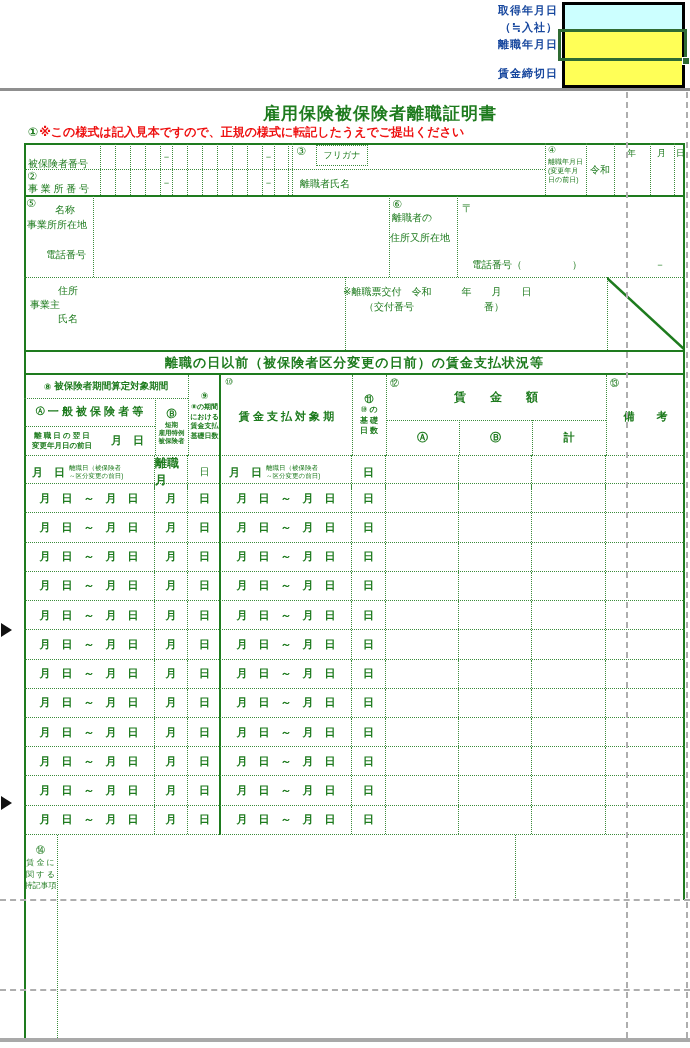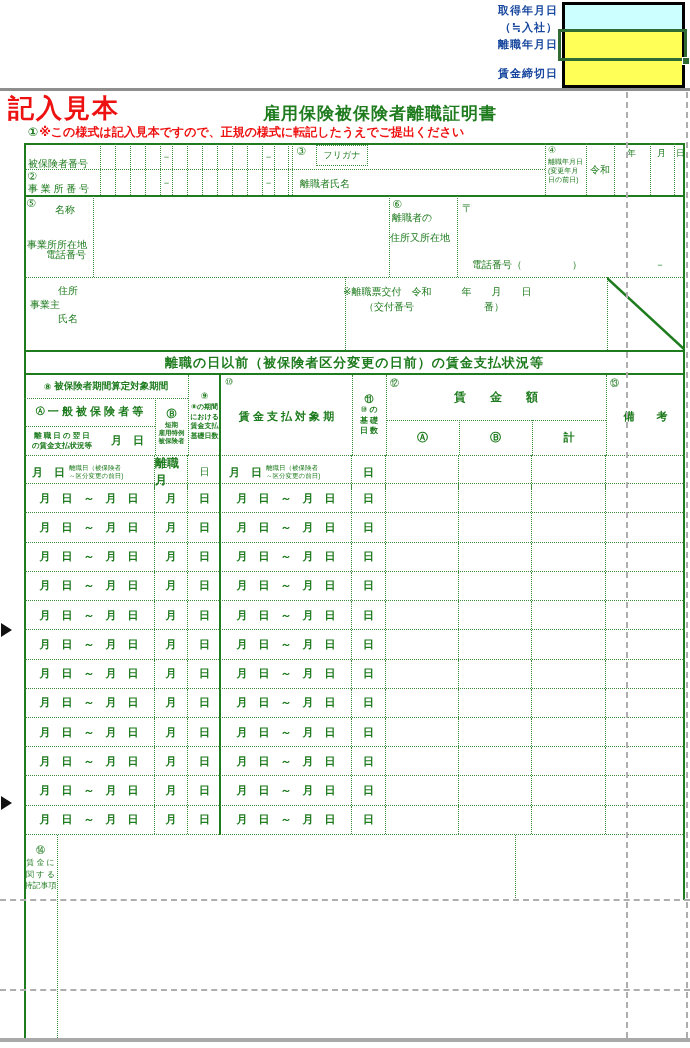--- a/index.html
+++ b/index.html
@@ -78,21 +78,20 @@
     <div class="legsep"></div>
     <div class="legcell" style="background: rgb(255, 255, 87);"></div>
     <div class="legsep"></div>
     <div class="legcell" style="background: rgb(255, 255, 87);"></div>
   </div>
   <div class="selbox"></div>
   <div class="selhandle"></div>
 
   <div class="graybar"></div>
 
-  <div class="stamp">記入見本</div>
   <div class="doctitle">雇用保険被保険者離職証明書</div>
   <div class="rednote"><span class="num">①</span><span>※この様式は記入見本ですので、正規の様式に転記したうえでご提出ください</span></div>
 
   <div class="hsol" style="left:24px;top:143px;width:661px"></div>
   <div class="vsol" style="left:24px;top:143px;height:895px"></div>
   <div class="vsol" style="left:683px;top:143px;height:757px"></div>
   <div class="hsol" style="left:24px;top:195px;width:661px"></div>
 
   <div class="lab" style="left:28px;top:157px">被保険者番号</div>
   <div class="lab11" style="left:27px;top:170px">②</div>
@@ -145,21 +144,21 @@
   <div class="vdot" style="left:674px;top:143px;height:52px"></div>
 
   <div class="tiny" style="left:548px;top:145px;width:37px"><span class="circ">④</span><br><span>離職年月日(変更年月日の前日)</span></div>
   <div class="lab" style="left:590px;top:163px">令和</div>
   <div class="lab" style="left:627px;top:147px;font-size:9px">年</div>
   <div class="lab" style="left:657px;top:147px;font-size:9px">月</div>
   <div class="lab" style="left:676px;top:147px;font-size:9px">日</div>
 
   <div class="lab11" style="left:26px;top:197px">⑤</div>
   <div class="lab" style="left:55px;top:203px">名称</div>
-  <div class="lab" style="left:27px;top:238px">事業所所在地</div>
+  <div class="lab" style="left:27px;top:218px">事業所所在地</div>
   <div class="lab" style="left:46px;top:248px">電話番号</div>
   <div class="vdot" style="left:93px;top:196px;height:81px"></div>
   <div class="abs" style="left:94px;top:196px;width:295px;height:81px"></div>
 
   <div class="vdot" style="left:389px;top:196px;height:81px"></div>
   <div class="lab11" style="left:392px;top:198px">⑥</div>
   <div class="lab" style="left:392px;top:211px">離職者の</div>
   <div class="lab" style="left:390px;top:231px">住所又所在地</div>
   <div class="vdot" style="left:457px;top:196px;height:81px"></div>
   <div class="lab11" style="left:462px;top:201px">〒</div>
@@ -180,21 +179,21 @@
   <svg class="diag" width="78" height="72">
       <line x1="0" y1="0" x2="78" y2="72" stroke="#1e7b1e" stroke-width="2.5"></line>
     </svg>
 
   <div class="sectitle">離職の日以前（被保険者区分変更の日前）の賃金支払状況等</div>
 
   <div class="hcell" style="left:24px;top:375px;width:164px;height:23px;font-size:9.5px"><span class="circ">⑧</span>&nbsp;<span>被保険者期間算定対象期間</span></div>
   <div class="hcell" style="left:24px;top:398px;width:131px;height:26px;font-size:11px"><span class="circ">Ⓐ</span>&nbsp;<span>一 般 被 保 険 者 等</span></div>
   <div class="hcell" style="left:24px;top:426px;width:76px;height:29px;flex-direction:column;font-size:7.5px;line-height:1.3">
       <span>離 職 日 の 翌 日</span>
-      <span>の賃金支払状況等</span>
+      <span>変更年月日の前日</span>
     </div>
   <div class="hcell" style="left:100px;top:426px;width:55px;height:29px;font-size:11px">月　日</div>
   <div class="hcell" style="left:155px;top:398px;width:33px;height:57px;flex-direction:column;font-size:6.5px;line-height:1.25">
       <span style="font-size:10px">Ⓑ</span>
       <span>短期</span>
       <span>雇用特例</span>
       <span>被保険者</span>
     </div>
   <div class="hcell" style="left:188px;top:375px;width:33px;height:80px;flex-direction:column;font-size:7px;line-height:1.35">
       <span style="font-size:9px">⑨</span>

